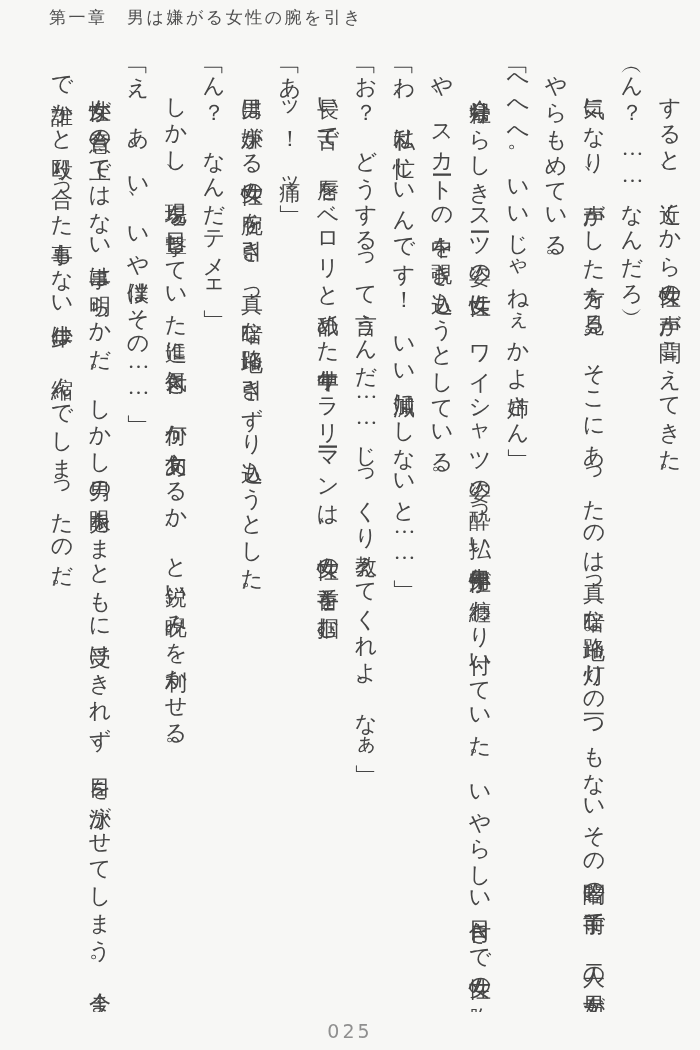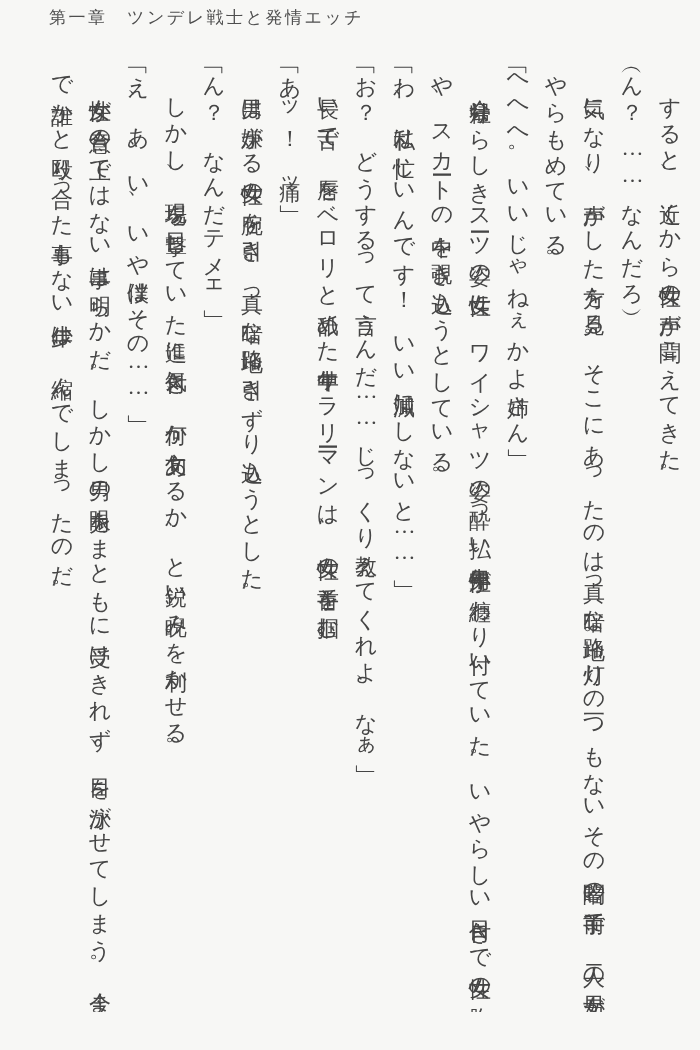--- a/index.html
+++ b/index.html
@@ -58,33 +58,34 @@
     font-size: 19px;
     color: #8f8f8f;
     letter-spacing: 3px;
   }
 </style>
 </head>
 <body>
 
 <div class="page">
 
-  <div class="running-head">第一章　ツンデレ戦士と発情エッチ</div>
+  <div class="running-head">第一章　男は嫌がる女性の腕を引き</div>
 
   <div class="text-body">
     <p class="para indent">すると、近くから女性の声が聞こえてきた。</p>
     <p class="para">（ん？　……なんだろ）</p>
     <p class="para indent">気になり、声がした方を見る。そこにあったのは真っ暗な路地。灯りの一つもないその暗闇の手前で、二人の男女が何やらもめている。</p>
     <p class="para">「へへへ。いいじゃねぇかよ姉さん」</p>
     <p class="para indent">会社帰りらしきスーツ姿の女性に、ワイシャツ姿の酔っ払い中年男性が纏わり付いていた。いやらしい目付きで女性の胸や、スカートの中を覗き込もうとしている。</p>
     <p class="para">「わ、私は忙しいんです！　いい加減にしないと……」</p>
     <p class="para">「お？　どうするって言うんだ……じっくり教えてくれよ、なぁ」</p>
     <p class="para indent">長い舌で、唇をベロリと舐めた中年サラリーマンは、女性の手首を掴む。</p>
     <p class="para">「あッ！　痛ッ」</p>
     <p class="para indent">男は嫌がる女性の腕を引き、真っ暗な路地に引きずり込もうとした。</p>
     <p class="para">「ん？　なんだテメェ」</p>
     <p class="para indent">しかし、現場を目撃していた進に気付き、何か文句あるか、と鋭い睨みを利かせる。</p>
     <p class="para">「え、あ、い、いや僕はその……」</p>
     <p class="para indent">女性が合意の上ではない事は明らかだ。しかし男の眼力をまともに受けきれず、目を泳がせてしまう。今まで誰かと殴り合った事もない少年は、縮んでしまったのだ。</p>
   </div>
 
+  <div class="page-number">025</div>
 
 </div>
 
 </body></html>

